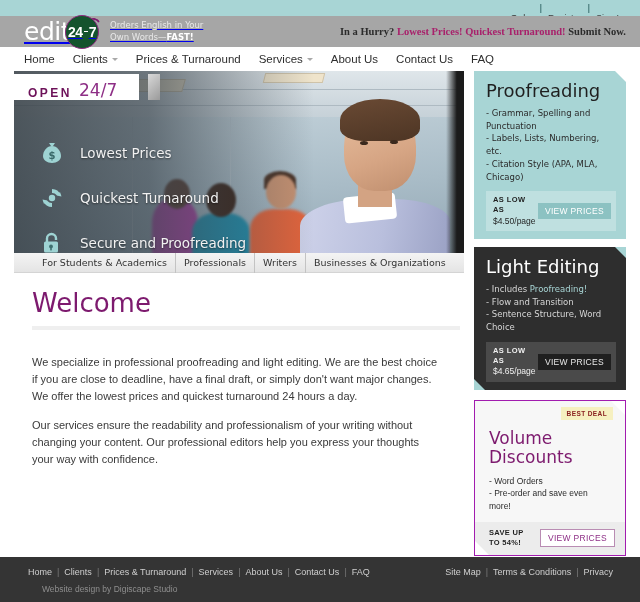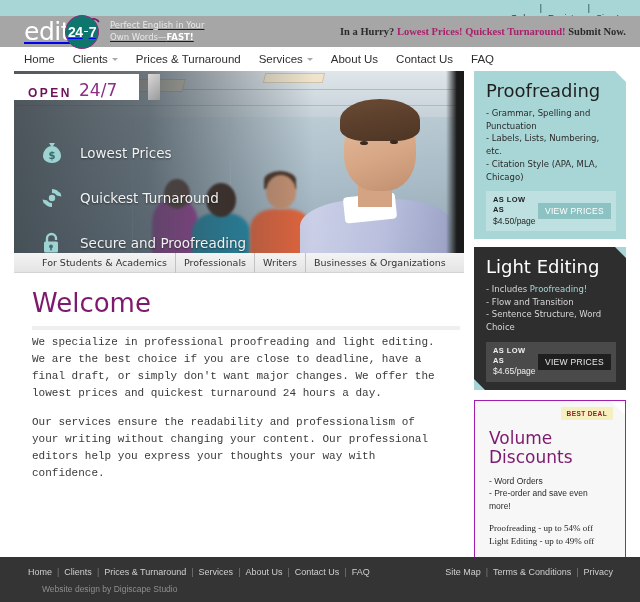--- a/index.html
+++ b/index.html
@@ -29,21 +29,21 @@
     display: flex; align-items: center; position: relative;
   }
   .logo-wrap { display: flex; align-items: center; padding-left: 24px; position: relative; }
   .logo-edit {
     font-family: "DejaVu Sans", sans-serif;
     font-size: 25px; color: #ffffff; letter-spacing: -0.5px; line-height: 1;
     position: relative; z-index: 1;
   }
   .logo-circle {
     width: 34px; height: 34px; border-radius: 50%;
-    background: #0f766e; color: #fff;
+    background: #14532d; color: #fff;
     display: flex; align-items: center; justify-content: center;
     font-size: 14px; font-weight: bold; letter-spacing: -0.5px;
     margin-left: -5px; position: relative; z-index: 2;
     border: 1px solid #8f2b80;
   }
   .logo-circle .dash { display:inline-block; width:4px; height:1.5px; background:#fff; margin:0 1px; vertical-align: middle; }
   .swoosh {
     position: absolute; right: -2px; top: 2px;
     width: 12px; height: 12px;
     border: 2px solid #7d1a6e; border-color: #7d1a6e transparent transparent transparent;
@@ -194,21 +194,21 @@
   }
   .client-tab:last-child { border-right: none; }
 
   
   .welcome-h {
     font-size: 26px; color: #7d1a6e; font-weight: normal;
     font-family: "DejaVu Sans", sans-serif;
     margin: 16px 0 8px 18px; line-height: 1.1;
   }
   .welcome-rule { height: 4px; background:#efefef; margin: 0 4px 0 18px; }
-  .welcome-body { padding: 4px 22px 0 18px; font-family: Liberation Mono, monospace; }
+  .welcome-body { padding: 24px 22px 0 18px; }
   .welcome-body p {
     font-size: 11px; color: #3a3a3a; line-height: 1.55; margin-bottom: 12px;
   }
 
   
   .side-box { position: relative; margin-bottom: 8px; }
   .box-proof { background: #a8d5d5; padding: 10px 10px 8px 12px; }
   .box-light { background: #2e2e2e; padding: 10px 10px 8px 12px; position:relative; }
   .corner-fold {
     position: absolute; top: 0; right: 0;
@@ -335,21 +335,21 @@
   <div class="header-bar">
     <a href="#" class="logo-wrap">
       <span class="logo-edit">edit</span>
       <span class="logo-circle">
         <span>24</span>
         <span class="dash"></span>
         <span>7</span>
         <span class="swoosh"></span>
       </span>
       <span class="tagline">
-        <span>Perfect English in Your</span><br>
+        <span>Orders English in Your</span><br>
         <span>Own Words—</span><b>FAST!</b>
       </span>
     </a>
     <div class="hurry">
       <span class="dark">In a Hurry?</span>
       <span class="pink">Lowest Prices! Quickest Turnaround!</span>
       <span class="dark">Submit Now.</span>
     </div>
   </div>
 
@@ -496,24 +496,20 @@
         <div class="best-deal">BEST DEAL</div>
         <div class="vol-title">
           <span>Volume</span><br>
           <span>Discounts</span>
         </div>
         <ul class="vol-list">
           <li>- Word Orders</li>
           <li>- Pre-order and save even</li>
           <li>  more!</li>
         </ul>
-        <div class="vol-rates">
-          <div>Proofreading - up to 54% off</div>
-          <div>Light Editing - up to 49% off</div>
-        </div>
         <div class="vol-strip">
           <span class="vol-save">
             <span>SAVE UP</span><br>
             <span>TO 54%!</span>
           </span>
           <a href="#" class="view-btn outline">VIEW PRICES</a>
         </div>
       </div>
     </div>
   </div>

